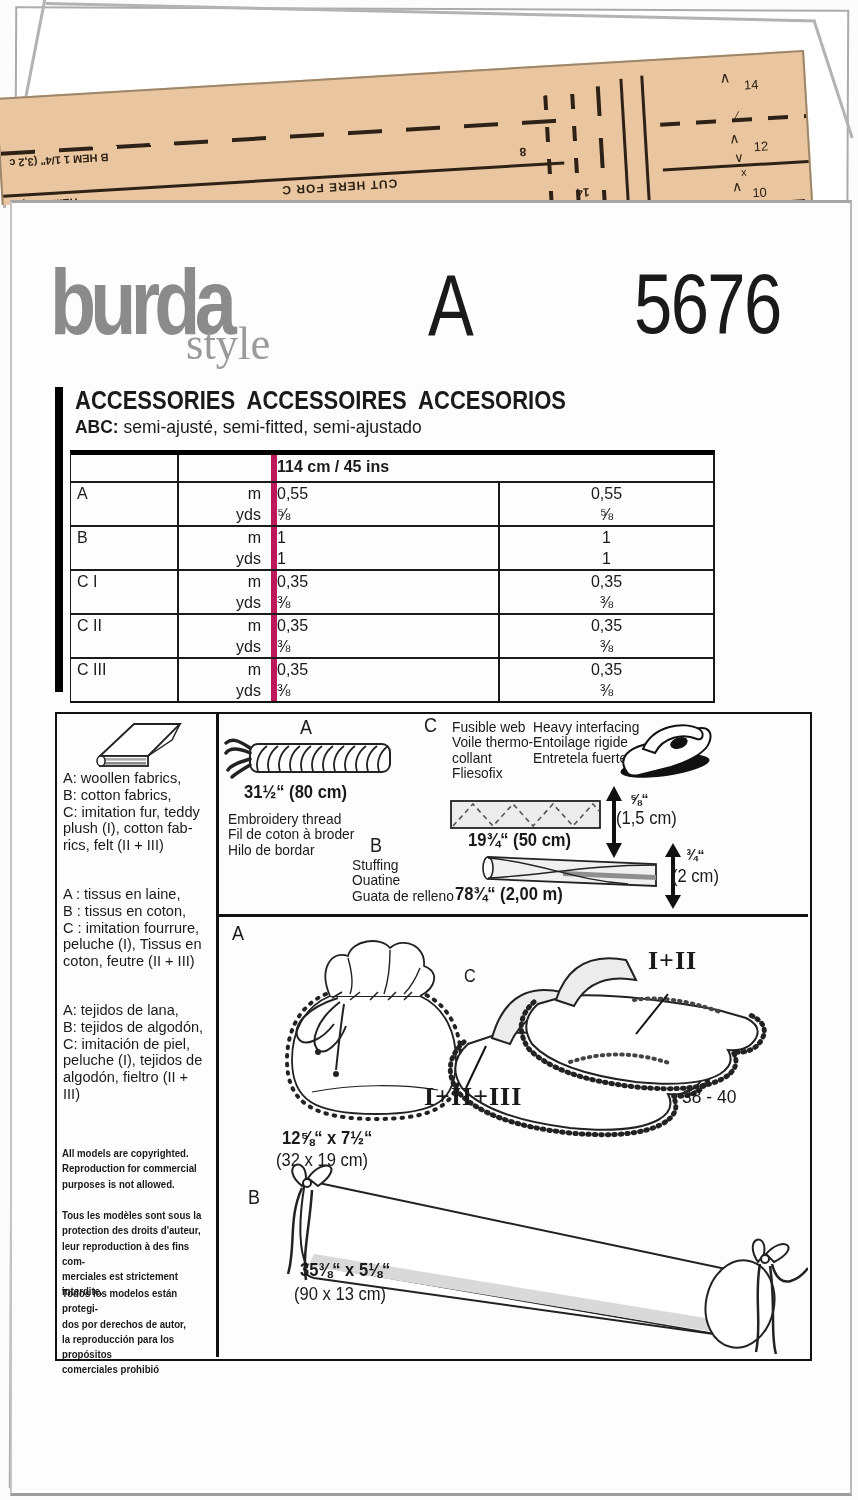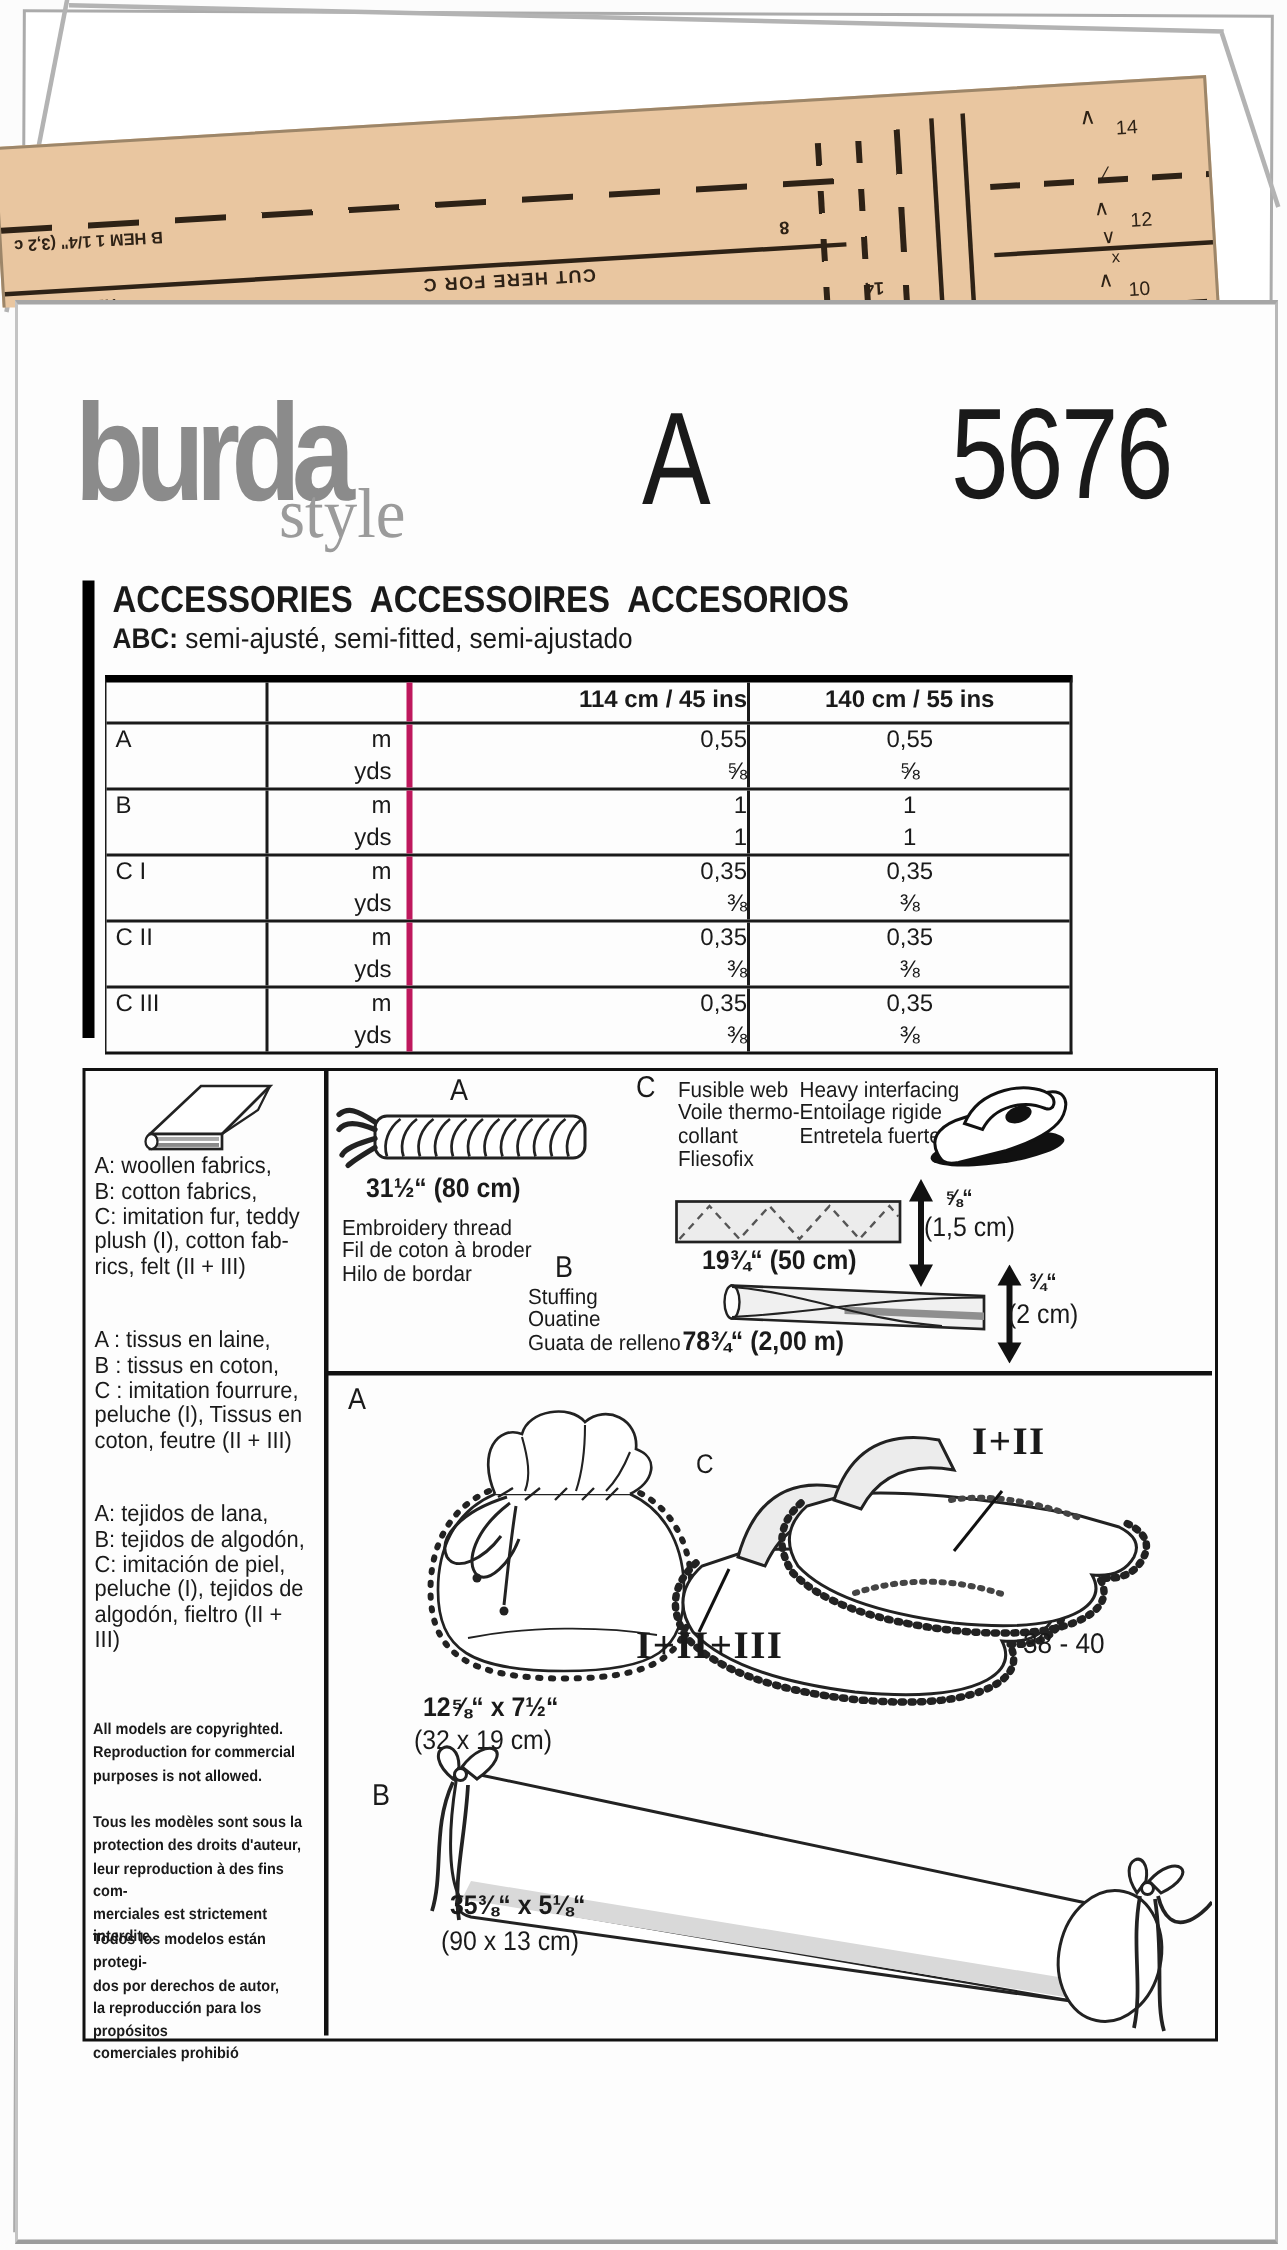--- a/index.html
+++ b/index.html
@@ -46,21 +46,21 @@
   
   .tbl{left:70px;top:450px;width:642px;border-top:5px solid #000;border-bottom:2.5px solid #111;
        border-left:1.5px solid #1a1a1a;border-right:2px solid #1a1a1a;font-size:16px;}
   .trow{display:flex;}
   .th{height:26px;border-bottom:2px solid #1a1a1a;}
   .tg{border-top:2px solid #1a1a1a;}
   .tg.first{border-top:none;}
   .tc{box-sizing:border-box;}
   .c1{width:106px;padding:2px 0 0 6px;}
   .c2{width:94px;border-left:2px solid #1a1a1a;text-align:right;padding-right:10px;}
-  .c3{width:227px;border-left:4px solid #be185d;text-align:right;}
+  .c3{width:227px;border-left:6px solid #be185d;text-align:left;}
   .c4{width:215px;border-left:2px solid #1a1a1a;text-align:center;}
   .th .c3,.th .c4{font-weight:700;padding-top:3px;}
   .cell-line{height:21px;line-height:21px;}
   
   .panel{left:55px;top:712px;width:753px;height:645px;border:2.5px solid #111;background:#fdfdfd;}
   .vdiv{left:216px;top:712px;width:2.5px;height:645px;background:#111;}
   .hdiv{left:218px;top:914px;width:590px;height:2.5px;background:#111;}
   .fabtxt{left:63px;width:152px;font-size:15.5px;line-height:16.8px;white-space:pre-line;
           transform:scaleX(.94);transform-origin:left top;}
   .crtxt{left:62px;width:152px;font-size:10.5px;font-weight:700;line-height:15.3px;white-space:pre-line;
@@ -120,21 +120,20 @@
 
   <div class="abs blackbar"></div>
   <div class="abs sec-title">ACCESSORIES  ACCESSOIRES  ACCESORIOS</div>
   <div class="abs sec-sub"><b>ABC:</b><span> semi-ajusté, semi-fitted, semi-ajustado</span></div>
 
   <div class="abs tbl">
     <div class="trow th">
       <div class="tc c1"></div>
       <div class="tc c2"></div>
       <div class="tc c3">114 cm / 45 ins</div>
-      <div class="tc c4">140 cm / 55 ins</div>
     </div>
 
     <div class="trow tg first">
       <div class="tc c1">A</div>
       <div class="tc c2">
           <div class="cell-line">m</div>
           <div class="cell-line">yds</div>
         </div>
       <div class="tc c3">
           <div class="cell-line">0,55</div>

